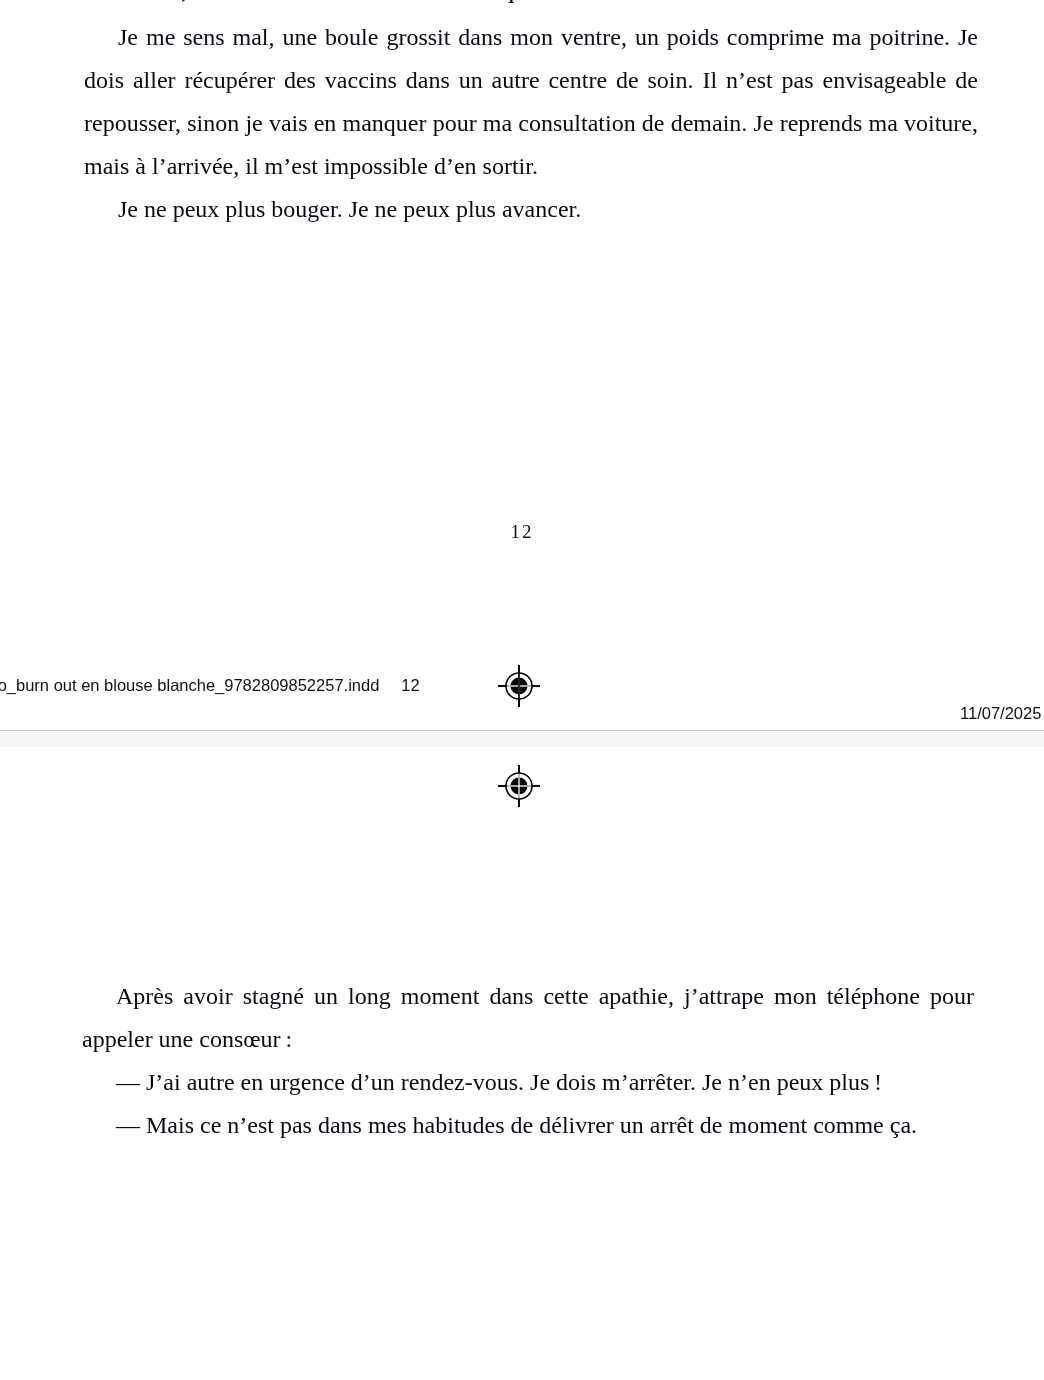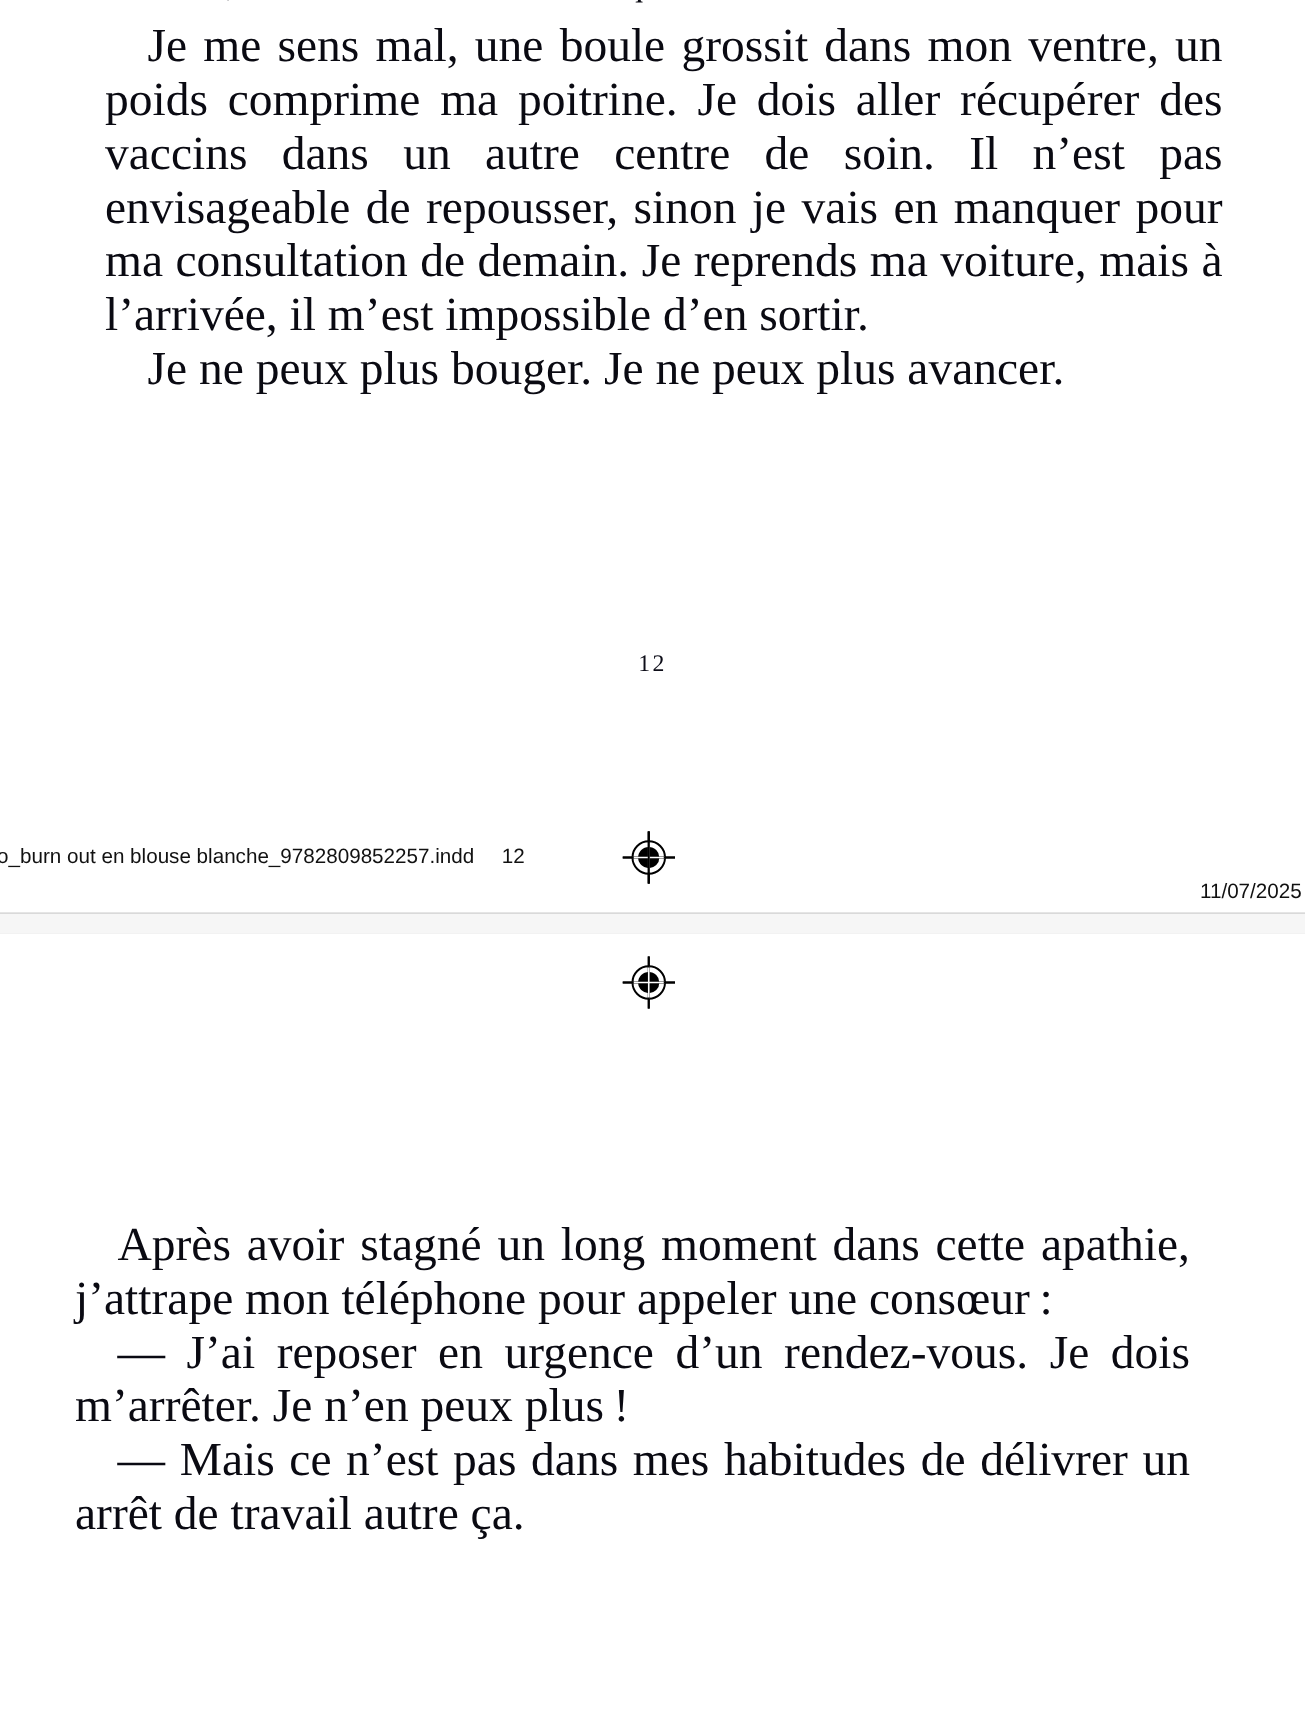--- a/index.html
+++ b/index.html
@@ -22,21 +22,21 @@
     left: 0;
     width: 1044px;
     background: #ffffff;
     box-sizing: border-box;
   }
 
   
   .bodytext {
     position: absolute;
     font-family: "Liberation Serif", "DejaVu Serif", serif;
-    font-size: 38px;
+    font-size: 24px;
     line-height: 43px;
     text-align: justify;
     text-justify: inter-word;
     color: #0a0a12;
     -webkit-font-smoothing: antialiased;
   }
   .bodytext p {
     margin: 0;
     text-indent: 34px;
   }
@@ -156,18 +156,18 @@
       <circle cx="21" cy="21" r="8.5" fill="#000"></circle>
       <line x1="21" y1="8" x2="21" y2="34" stroke="#fff" stroke-width="1.3"></line>
       <line x1="8" y1="21" x2="34" y2="21" stroke="#fff" stroke-width="1.3"></line>
       <line x1="0" y1="21" x2="9" y2="21" stroke="#000" stroke-width="1.6"></line>
       <line x1="33" y1="21" x2="42" y2="21" stroke="#000" stroke-width="1.6"></line>
       <line x1="21" y1="0" x2="21" y2="9" stroke="#000" stroke-width="1.6"></line>
       <line x1="21" y1="33" x2="21" y2="42" stroke="#000" stroke-width="1.6"></line>
     </svg>
   </div>
 
-  <div class="bodytext" style="left:60px; top:228px; width:892px;">
+  <div class="bodytext" style="left:82px; top:228px; width:892px;">
     <p>Après avoir stagné un long moment dans cette apathie, j’attrape mon téléphone pour appeler une consœur :</p>
-    <p>— J’ai reposer en urgence d’un rendez-vous. Je dois m’arrêter. Je n’en peux plus !</p>
-    <p>— Mais ce n’est pas dans mes habitudes de délivrer un arrêt de travail autre ça.</p>
+    <p>— J’ai autre en urgence d’un rendez-vous. Je dois m’arrêter. Je n’en peux plus !</p>
+    <p>— Mais ce n’est pas dans mes habitudes de délivrer un arrêt de moment comme ça.</p>
   </div>
 </div>
 
 </body></html>

